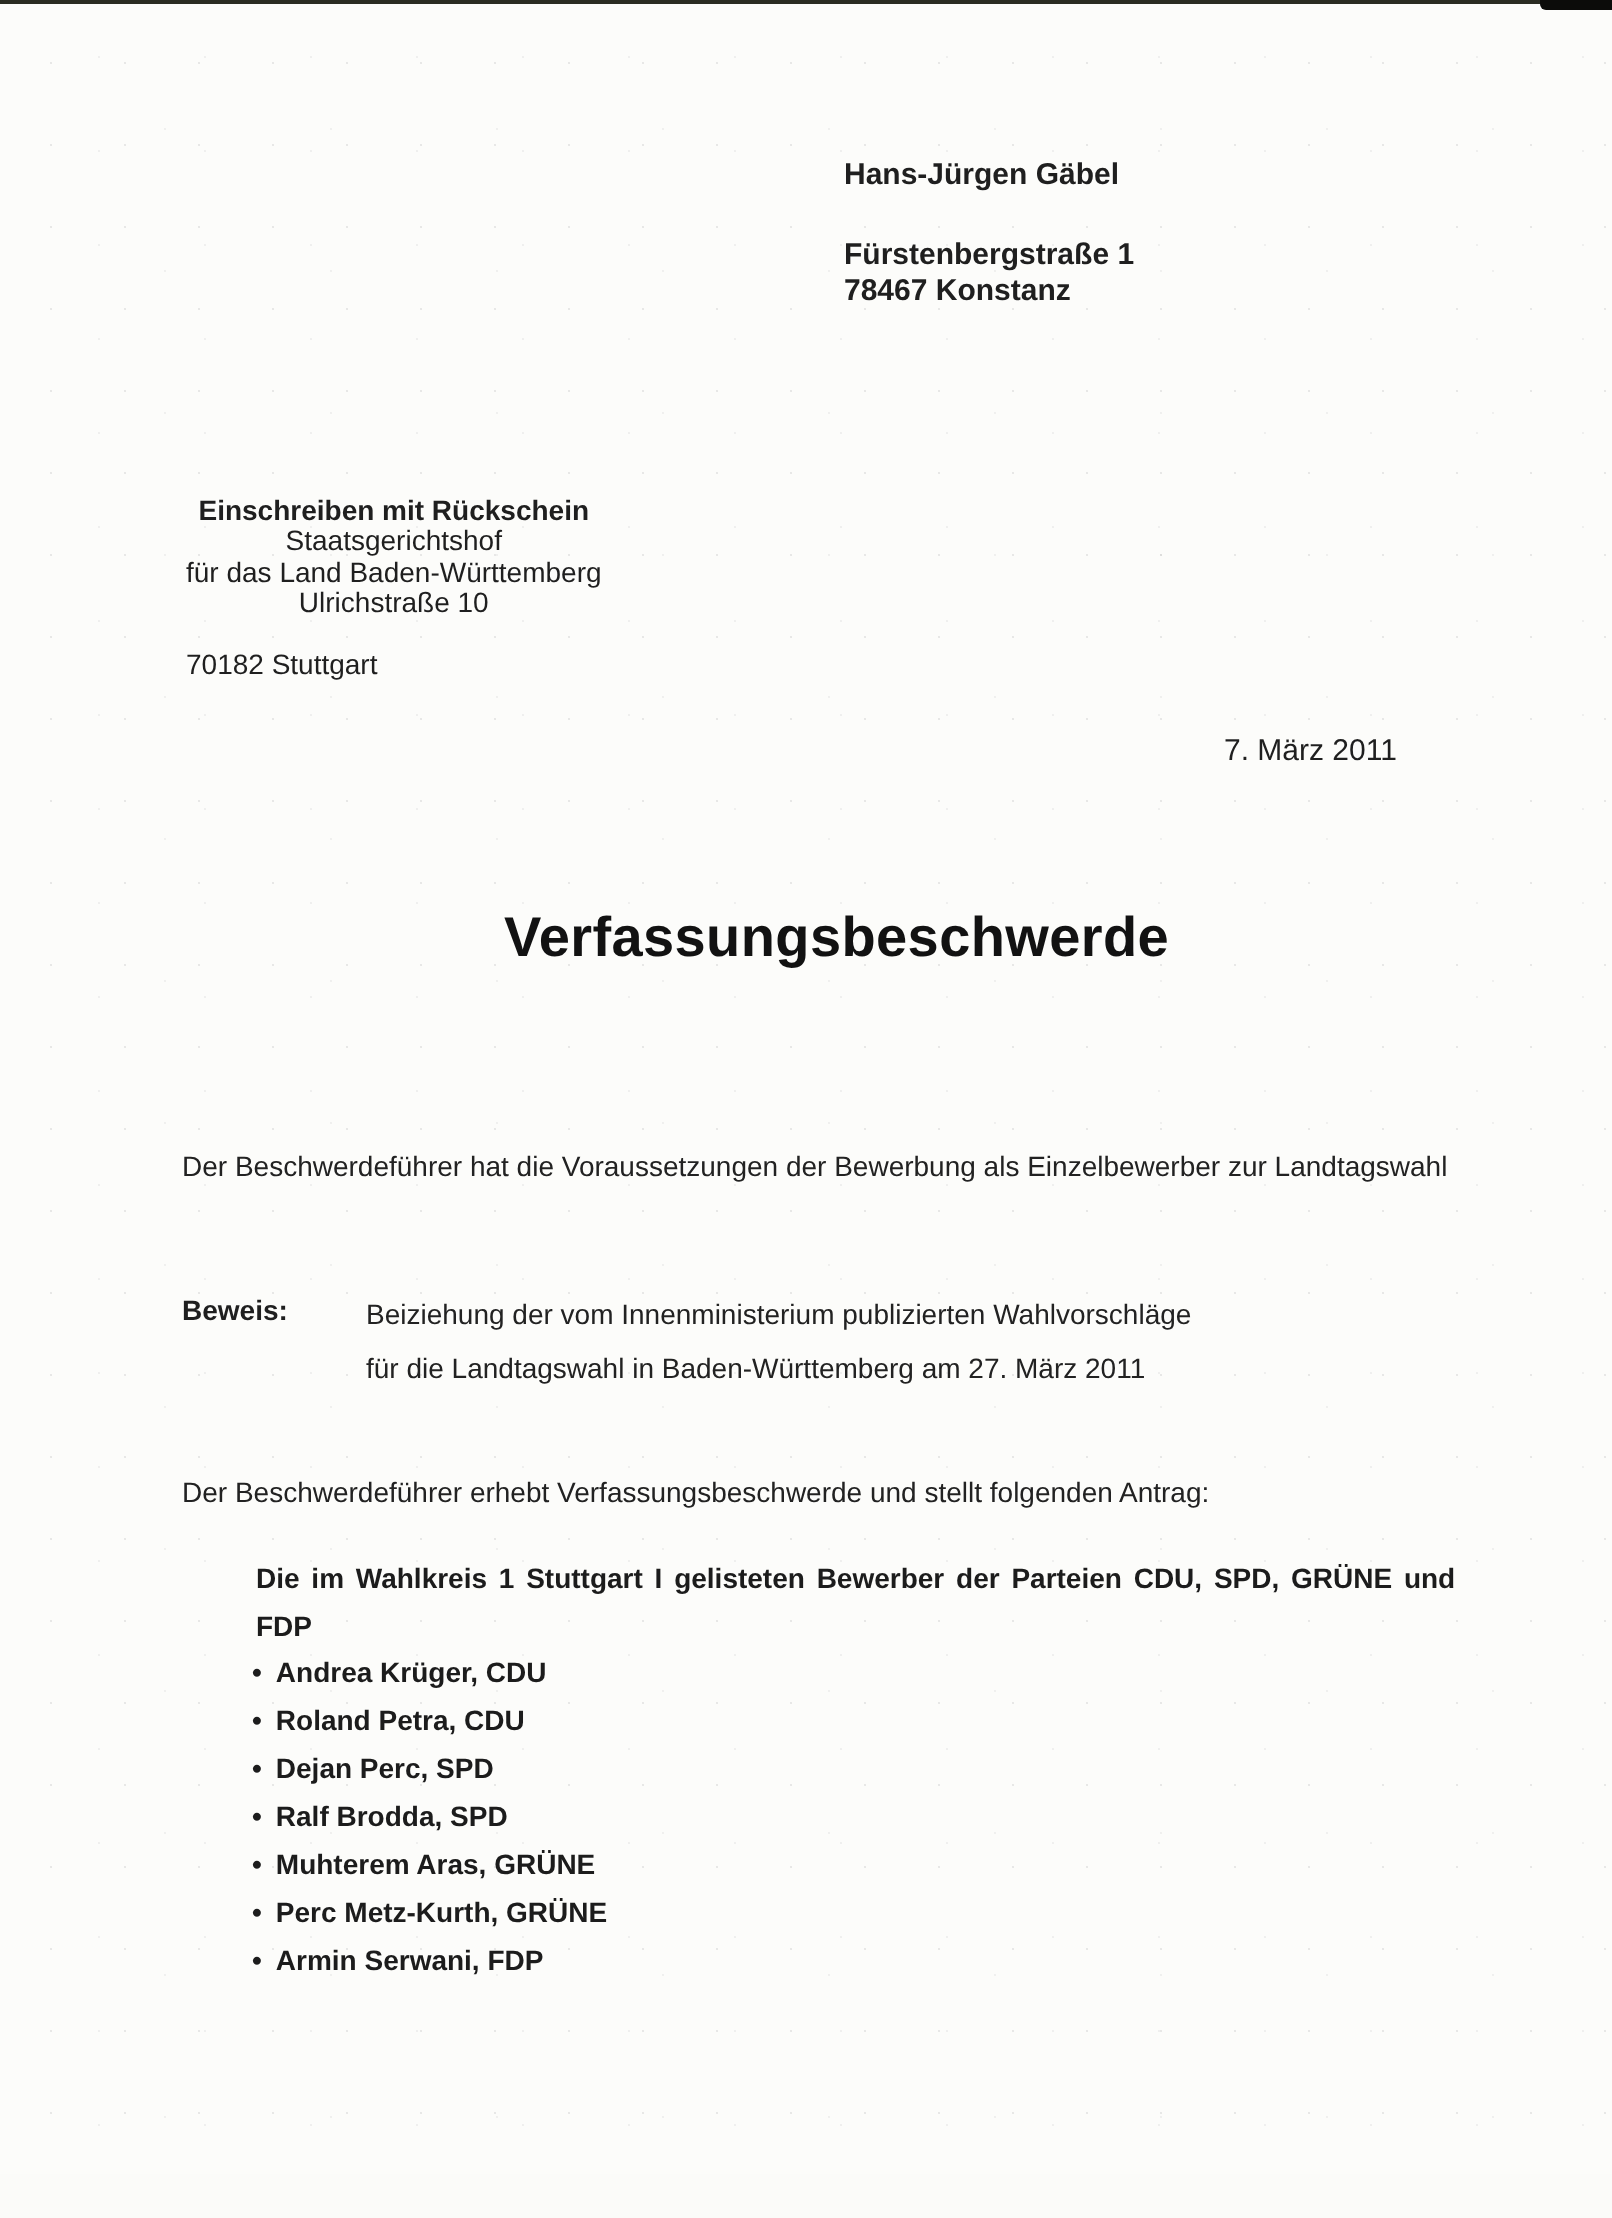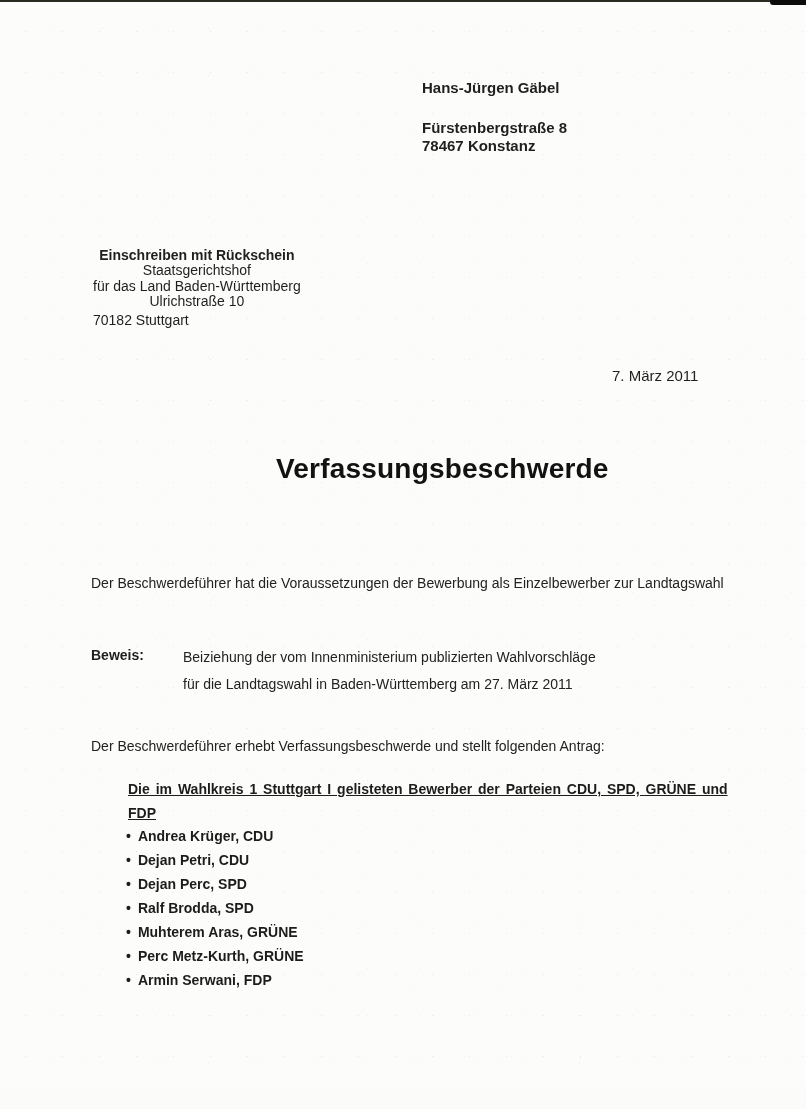--- a/index.html
+++ b/index.html
@@ -31,58 +31,57 @@
 
   
   .sender { left: 422px; top: 79px; font-weight: bold; font-size: 15px; }
   .sender .name { margin-bottom: 22px; }
   .sender .line { line-height: 18px; }
 
   
   .recipient { left: 93px; top: 247px; font-size: 14px; }
   .recipient .delivery { font-weight: bold; line-height: 16px; text-align: center; }
   .recipient .line { line-height: 15.5px; text-align: center; }
-  .recipient .city { margin-top: 2px; line-height: 16px; }
+  .recipient .city { margin-top: 14px; line-height: 16px; }
 
   .date-line { left: 612px; top: 367px; font-size: 15px; }
 
   .doc-title {
     left: 252px; top: 453px;
     font-size: 28px; font-weight: bold; color: #121212;
     letter-spacing: 0.2px;
-    margin-left: 24px;
   }
 
   .body-text { font-size: 14px; line-height: 27px; color: #222; }
   .para-intro { left: 91px; top: 570px; width: 640px; }
 
   .beweis-label { left: 91px; top: 647px; font-size: 14px; font-weight: bold; }
   .beweis-text  { left: 183px; top: 644px; width: 480px; }
 
   .para-request { left: 91px; top: 733px; width: 660px; }
 
-  .antrag { left: 128px; top: 777px; width: 600px; font-size: 14px; font-weight: bold; line-height: 24px; color: #1c1c1c; text-decoration: underline; }
+  .antrag { left: 128px; top: 777px; width: 600px; font-size: 14px; font-weight: bold; line-height: 24px; color: #1c1c1c; }
   .antrag .l0 { word-spacing: 2px; }
 
   .candidates { left: 126px; top: 824px; font-size: 14px; font-weight: bold; color: #1c1c1c; }
   .candidates .item { height: 24px; line-height: 24px; }
   .candidates .item::before { content: "\2022"; margin-right: 7px; }
 </style>
 </head>
 <body>
 
 <div class="page">
 
   <div class="abs edge-top"></div>
   <div class="abs edge-top-wedge"></div>
   <div class="abs edge-bottom"></div>
 
   <div class="abs sender">
     <div class="line name">Hans-Jürgen Gäbel</div>
-    <div class="line">Fürstenbergstraße 8</div>
+    <div class="line">Fürstenbergstraße 1</div>
     <div class="line">78467 Konstanz</div>
   </div>
 
   <div class="abs recipient">
     <div class="delivery">Einschreiben mit Rückschein</div>
     <div class="line">Staatsgerichtshof</div>
     <div class="line">für das Land Baden-Württemberg</div>
     <div class="line">Ulrichstraße 10</div>
     <div class="city">70182 Stuttgart</div>
   </div>
@@ -103,21 +102,21 @@
 
   <div class="abs body-text para-request">Der Beschwerdeführer erhebt Verfassungsbeschwerde und stellt folgenden Antrag:</div>
 
   <div class="abs antrag">
     <div class="l0">Die im Wahlkreis 1 Stuttgart I gelisteten Bewerber der Parteien CDU, SPD, GRÜNE und</div>
     <div>FDP</div>
   </div>
 
   <div class="abs candidates">
     <div class="item">Andrea Krüger, CDU</div>
-    <div class="item">Dejan Petri, CDU</div>
+    <div class="item">Roland Petra, CDU</div>
     <div class="item">Dejan Perc, SPD</div>
     <div class="item">Ralf Brodda, SPD</div>
     <div class="item">Muhterem Aras, GRÜNE</div>
     <div class="item">Perc Metz-Kurth, GRÜNE</div>
     <div class="item">Armin Serwani, FDP</div>
   </div>
 
 </div>
 
 </body></html>

